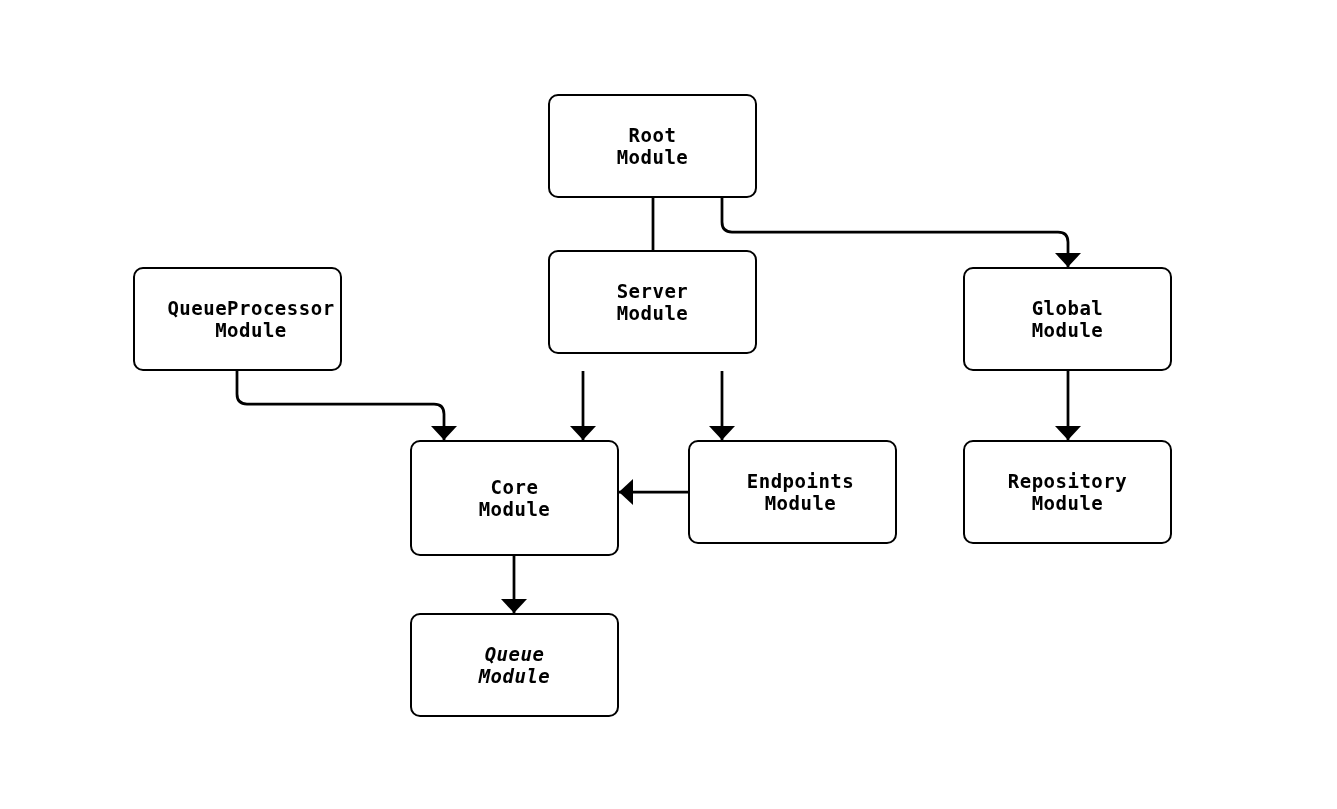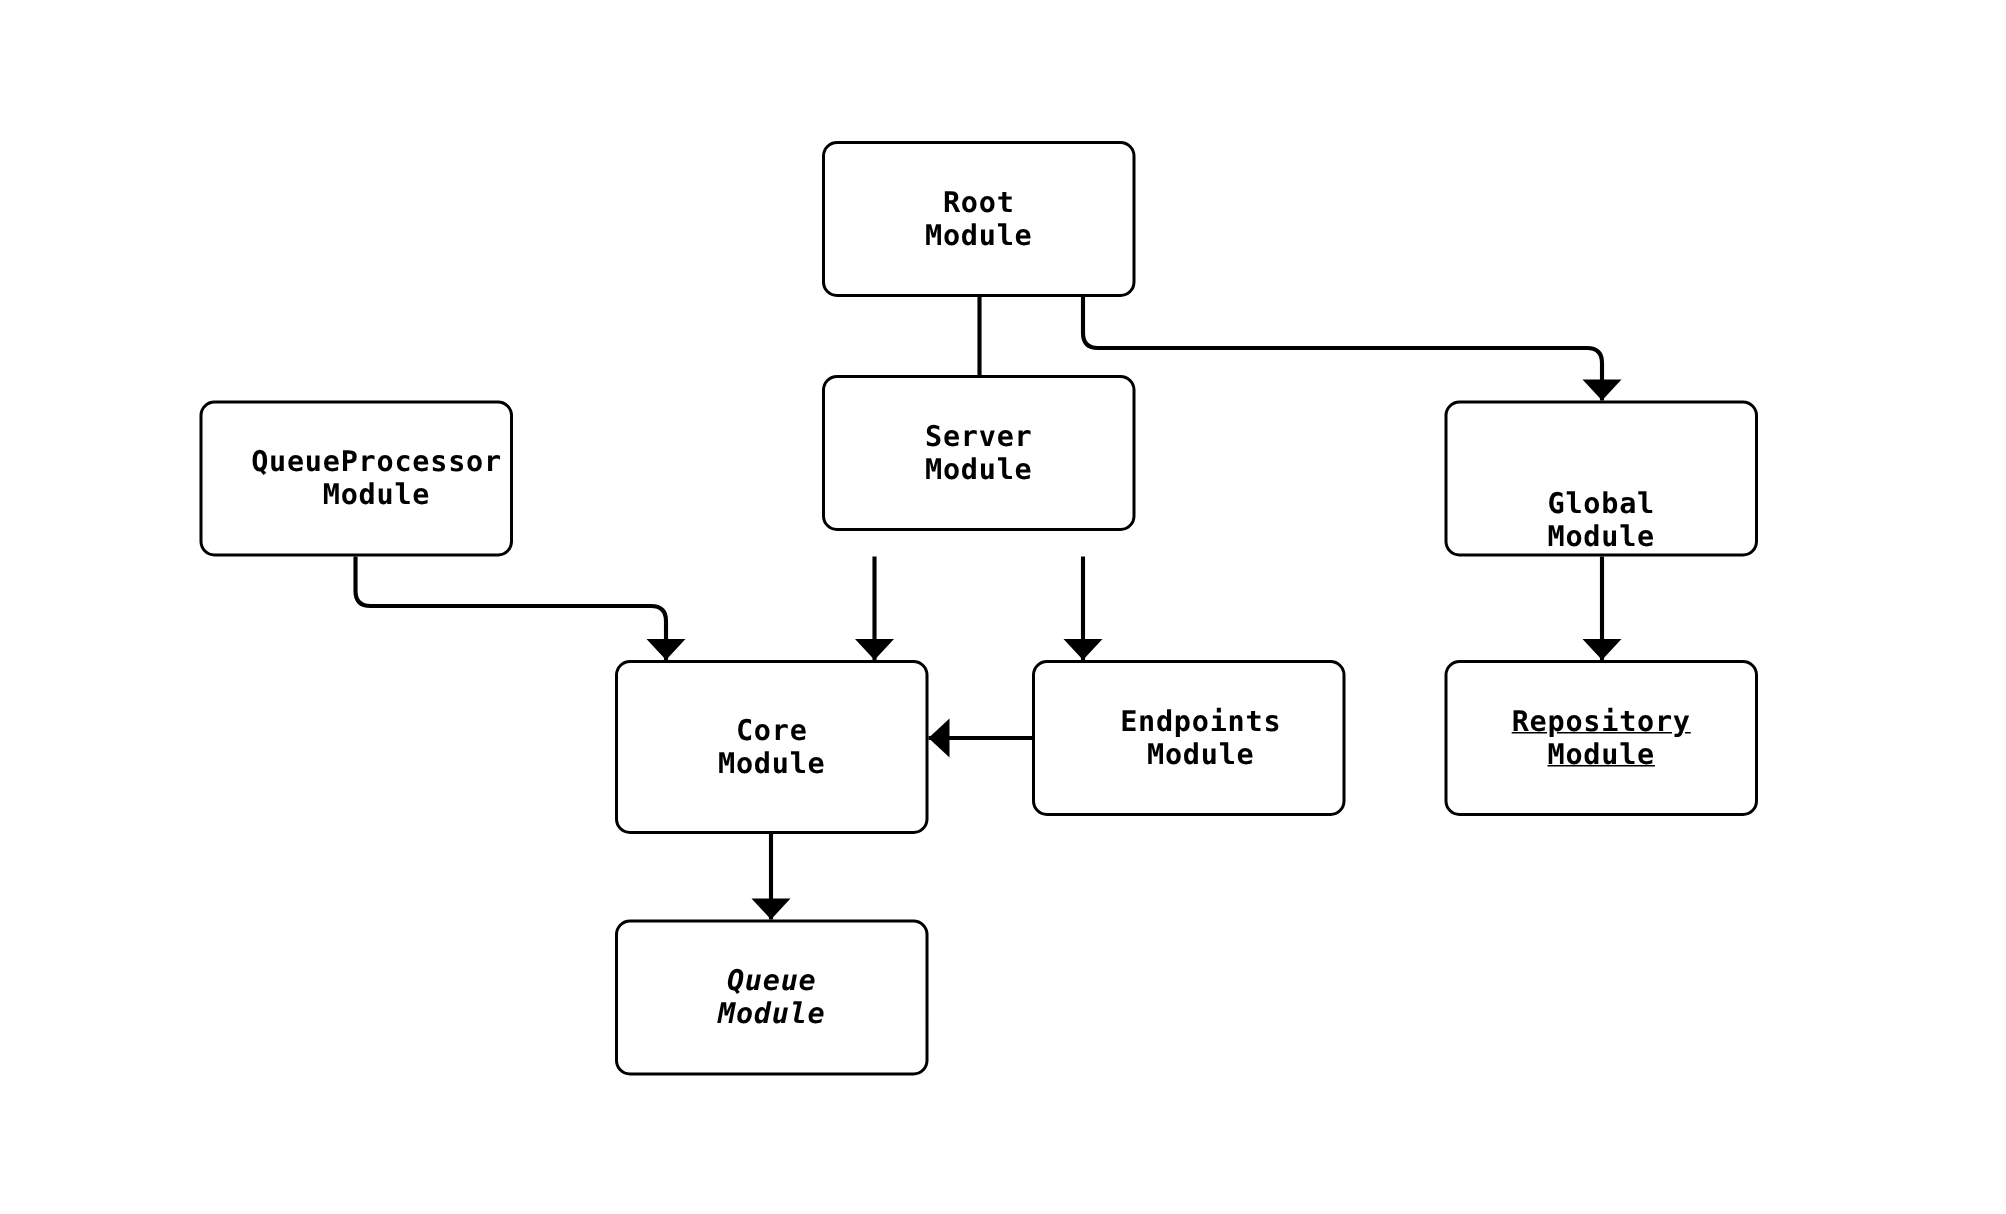--- a/index.html
+++ b/index.html
@@ -106,33 +106,33 @@
 Module</span>
       </div>
       <div class="node" style="left: 133px; top: 267px; width: 209px; height: 104px; padding-left: 27px;">
         <span class="node-label">QueueProcessor
 Module</span>
       </div>
       <div class="node" style="left: 548px; top: 250px; width: 209px; height: 104px;">
         <span class="node-label">Server
 Module</span>
       </div>
-      <div class="node" style="left: 963px; top: 267px; width: 209px; height: 104px; align-items: flex-end;">
+      <div class="node" style="left: 963px; top: 267px; width: 209px; height: 104px;">
         <span class="node-label">Global
 Module</span>
       </div>
       <div class="node" style="left: 410px; top: 440px; width: 209px; height: 116px;">
         <span class="node-label">Core
 Module</span>
       </div>
       <div class="node" style="left: 688px; top: 440px; width: 209px; height: 104px; padding-left: 16px;">
         <span class="node-label">Endpoints
 Module</span>
       </div>
-      <div class="node" style="left: 963px; top: 440px; width: 209px; height: 104px; text-decoration: underline;">
+      <div class="node" style="left: 963px; top: 440px; width: 209px; height: 104px;">
         <span class="node-label">Repository
 Module</span>
       </div>
       <div class="node" style="left: 410px; top: 613px; width: 209px; height: 104px; font-style: italic;">
         <span class="node-label">Queue
 Module</span>
       </div>
     </div>
 </div>
 

